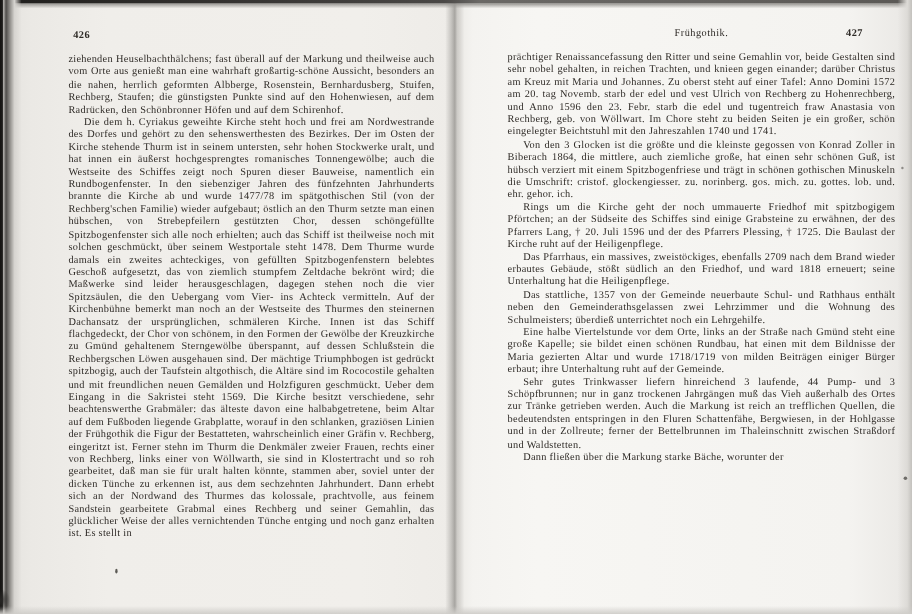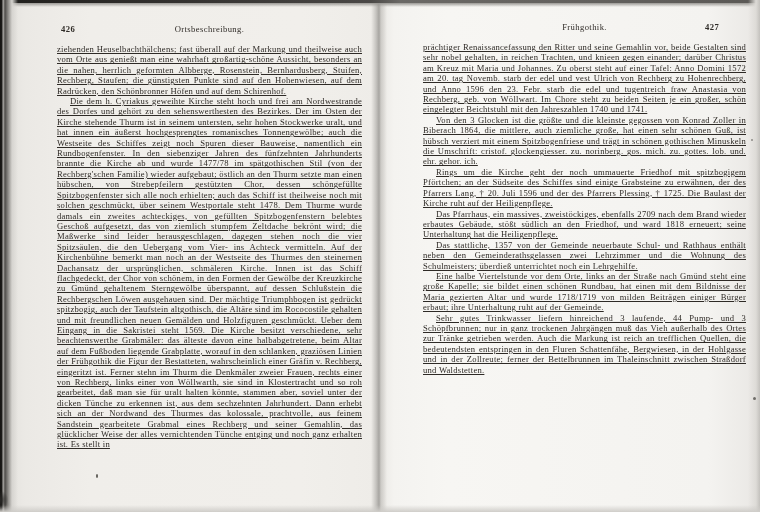--- a/index.html
+++ b/index.html
@@ -32,21 +32,21 @@
   
   .page{position:absolute;color:#2e2a26;}
   .page.left{left:57px;top:24px;width:305px;}
   .page.right{left:423px;top:22px;width:323px;}
   .pagehead{position:relative;height:20px;font-size:8.6px;letter-spacing:0.4px;}
   .pagehead .num{position:absolute;top:0;font-weight:bold;}
   .page.left .pagehead .num{left:4px;}
   .page.right .pagehead .num{left:282px;}
   .pagehead .title{display:block;text-align:center;}
   .body-text{text-align:justify;font-size:8.6px;line-height:10.4px;
-        letter-spacing:0.25px;hyphens:auto;text-decoration:underline;-webkit-hyphens:auto;}
+        letter-spacing:0.25px;hyphens:auto;-webkit-hyphens:auto;}
   .body-text p{margin:0;}
   .body-text p.indent{text-indent:13px;}
 </style>
 </head>
 <body>
 
 <div class="scan">
   <div class="paper-left"></div>
   <div class="paper-right"></div>
   <div class="gutter"></div>
@@ -56,36 +56,36 @@
   <div class="edge-right"></div>
   <div class="edge-bottom"></div>
   <div class="blot-bl"></div>
   <div class="speck s1"></div>
   <div class="speck s2"></div>
   <div class="speck s3"></div>
 
   <div class="page left">
     <div class="pagehead">
       <span class="num">426</span>
-      <span class="title">Ortsbeschreibung.</span>
     </div>
     <div class="body-text">
         <p>ziehenden Heuselbachthälchens; fast überall auf der Markung und theilweise auch vom Orte aus genießt man eine wahrhaft großartig-schöne Aussicht, besonders an die nahen, herrlich geformten Albberge, Rosenstein, Bernhardusberg, Stuifen, Rechberg, Staufen; die günstigsten Punkte sind auf den Hohenwiesen, auf dem Radrücken, den Schönbronner Höfen und auf dem Schirenhof.</p>
         <p class="indent">Die dem h. Cyriakus geweihte Kirche steht hoch und frei am Nordwestrande des Dorfes und gehört zu den sehenswerthesten des Bezirkes. Der im Osten der Kirche stehende Thurm ist in seinem untersten, sehr hohen Stockwerke uralt, und hat innen ein äußerst hochgesprengtes romanisches Tonnengewölbe; auch die Westseite des Schiffes zeigt noch Spuren dieser Bauweise, namentlich ein Rundbogenfenster. In den siebenziger Jahren des fünfzehnten Jahrhunderts brannte die Kirche ab und wurde 1477/78 im spätgothischen Stil (von der Rechberg'schen Familie) wieder aufgebaut; östlich an den Thurm setzte man einen hübschen, von Strebepfeilern gestützten Chor, dessen schöngefüllte Spitzbogenfenster sich alle noch erhielten; auch das Schiff ist theilweise noch mit solchen geschmückt, über seinem Westportale steht 1478. Dem Thurme wurde damals ein zweites achteckiges, von gefüllten Spitzbogenfenstern belebtes Geschoß aufgesetzt, das von ziemlich stumpfem Zeltdache bekrönt wird; die Maßwerke sind leider herausgeschlagen, dagegen stehen noch die vier Spitzsäulen, die den Uebergang vom Vier- ins Achteck vermitteln. Auf der Kirchenbühne bemerkt man noch an der Westseite des Thurmes den steinernen Dachansatz der ursprünglichen, schmäleren Kirche. Innen ist das Schiff flachgedeckt, der Chor von schönem, in den Formen der Gewölbe der Kreuzkirche zu Gmünd gehaltenem Sterngewölbe überspannt, auf dessen Schlußstein die Rechbergschen Löwen ausgehauen sind. Der mächtige Triumphbogen ist gedrückt spitzbogig, auch der Taufstein altgothisch, die Altäre sind im Rococostile gehalten und mit freundlichen neuen Gemälden und Holzfiguren geschmückt. Ueber dem Eingang in die Sakristei steht 1569. Die Kirche besitzt verschiedene, sehr beachtenswerthe Grabmäler: das älteste davon eine halbabgetretene, beim Altar auf dem Fußboden liegende Grabplatte, worauf in den schlanken, graziösen Linien der Frühgothik die Figur der Bestatteten, wahrscheinlich einer Gräfin v. Rechberg, eingeritzt ist. Ferner stehn im Thurm die Denkmäler zweier Frauen, rechts einer von Rechberg, links einer von Wöllwarth, sie sind in Klostertracht und so roh gearbeitet, daß man sie für uralt halten könnte, stammen aber, soviel unter der dicken Tünche zu erkennen ist, aus dem sechzehnten Jahrhundert. Dann erhebt sich an der Nordwand des Thurmes das kolossale, prachtvolle, aus feinem Sandstein gearbeitete Grabmal eines Rechberg und seiner Gemahlin, das glücklicher Weise der alles vernichtenden Tünche entging und noch ganz erhalten ist. Es stellt in</p>
       </div>
   </div>
 
   <div class="page right">
     <div class="pagehead">
       <span class="title">Frühgothik.</span>
       <span class="num">427</span>
     </div>
     <div class="body-text">
         <p>prächtiger Renaissancefassung den Ritter und seine Gemahlin vor, beide Gestalten sind sehr nobel gehalten, in reichen Trachten, und knieen gegen einander; darüber Christus am Kreuz mit Maria und Johannes. Zu oberst steht auf einer Tafel: Anno Domini 1572 am 20. tag Novemb. starb der edel und vest Ulrich von Rechberg zu Hohenrechberg, und Anno 1596 den 23. Febr. starb die edel und tugentreich fraw Anastasia von Rechberg, geb. von Wöllwart. Im Chore steht zu beiden Seiten je ein großer, schön eingelegter Beichtstuhl mit den Jahreszahlen 1740 und 1741.</p>
         <p class="indent">Von den 3 Glocken ist die größte und die kleinste gegossen von Konrad Zoller in Biberach 1864, die mittlere, auch ziemliche große, hat einen sehr schönen Guß, ist hübsch verziert mit einem Spitzbogenfriese und trägt in schönen gothischen Minuskeln die Umschrift: cristof. glockengiesser. zu. norinberg. gos. mich. zu. gottes. lob. und. ehr. gehor. ich.</p>
         <p class="indent">Rings um die Kirche geht der noch ummauerte Friedhof mit spitzbogigem Pförtchen; an der Südseite des Schiffes sind einige Grabsteine zu erwähnen, der des Pfarrers Lang, † 20. Juli 1596 und der des Pfarrers Plessing, † 1725. Die Baulast der Kirche ruht auf der Heiligenpflege.</p>
         <p class="indent">Das Pfarrhaus, ein massives, zweistöckiges, ebenfalls 2709 nach dem Brand wieder erbautes Gebäude, stößt südlich an den Friedhof, und ward 1818 erneuert; seine Unterhaltung hat die Heiligenpflege.</p>
         <p class="indent">Das stattliche, 1357 von der Gemeinde neuerbaute Schul- und Rathhaus enthält neben den Gemeinderathsgelassen zwei Lehrzimmer und die Wohnung des Schulmeisters; überdieß unterrichtet noch ein Lehrgehilfe.</p>
         <p class="indent">Eine halbe Viertelstunde vor dem Orte, links an der Straße nach Gmünd steht eine große Kapelle; sie bildet einen schönen Rundbau, hat einen mit dem Bildnisse der Maria gezierten Altar und wurde 1718/1719 von milden Beiträgen einiger Bürger erbaut; ihre Unterhaltung ruht auf der Gemeinde.</p>
         <p class="indent">Sehr gutes Trinkwasser liefern hinreichend 3 laufende, 44 Pump- und 3 Schöpfbrunnen; nur in ganz trockenen Jahrgängen muß das Vieh außerhalb des Ortes zur Tränke getrieben werden. Auch die Markung ist reich an trefflichen Quellen, die bedeutendsten entspringen in den Fluren Schattenfähe, Bergwiesen, in der Hohlgasse und in der Zollreute; ferner der Bettelbrunnen im Thaleinschnitt zwischen Straßdorf und Waldstetten.</p>
+        <p class="indent">Dann fließen über die Markung starke Bäche, worunter der</p>
       </div>
   </div>
 </div>
 
 </body></html>

